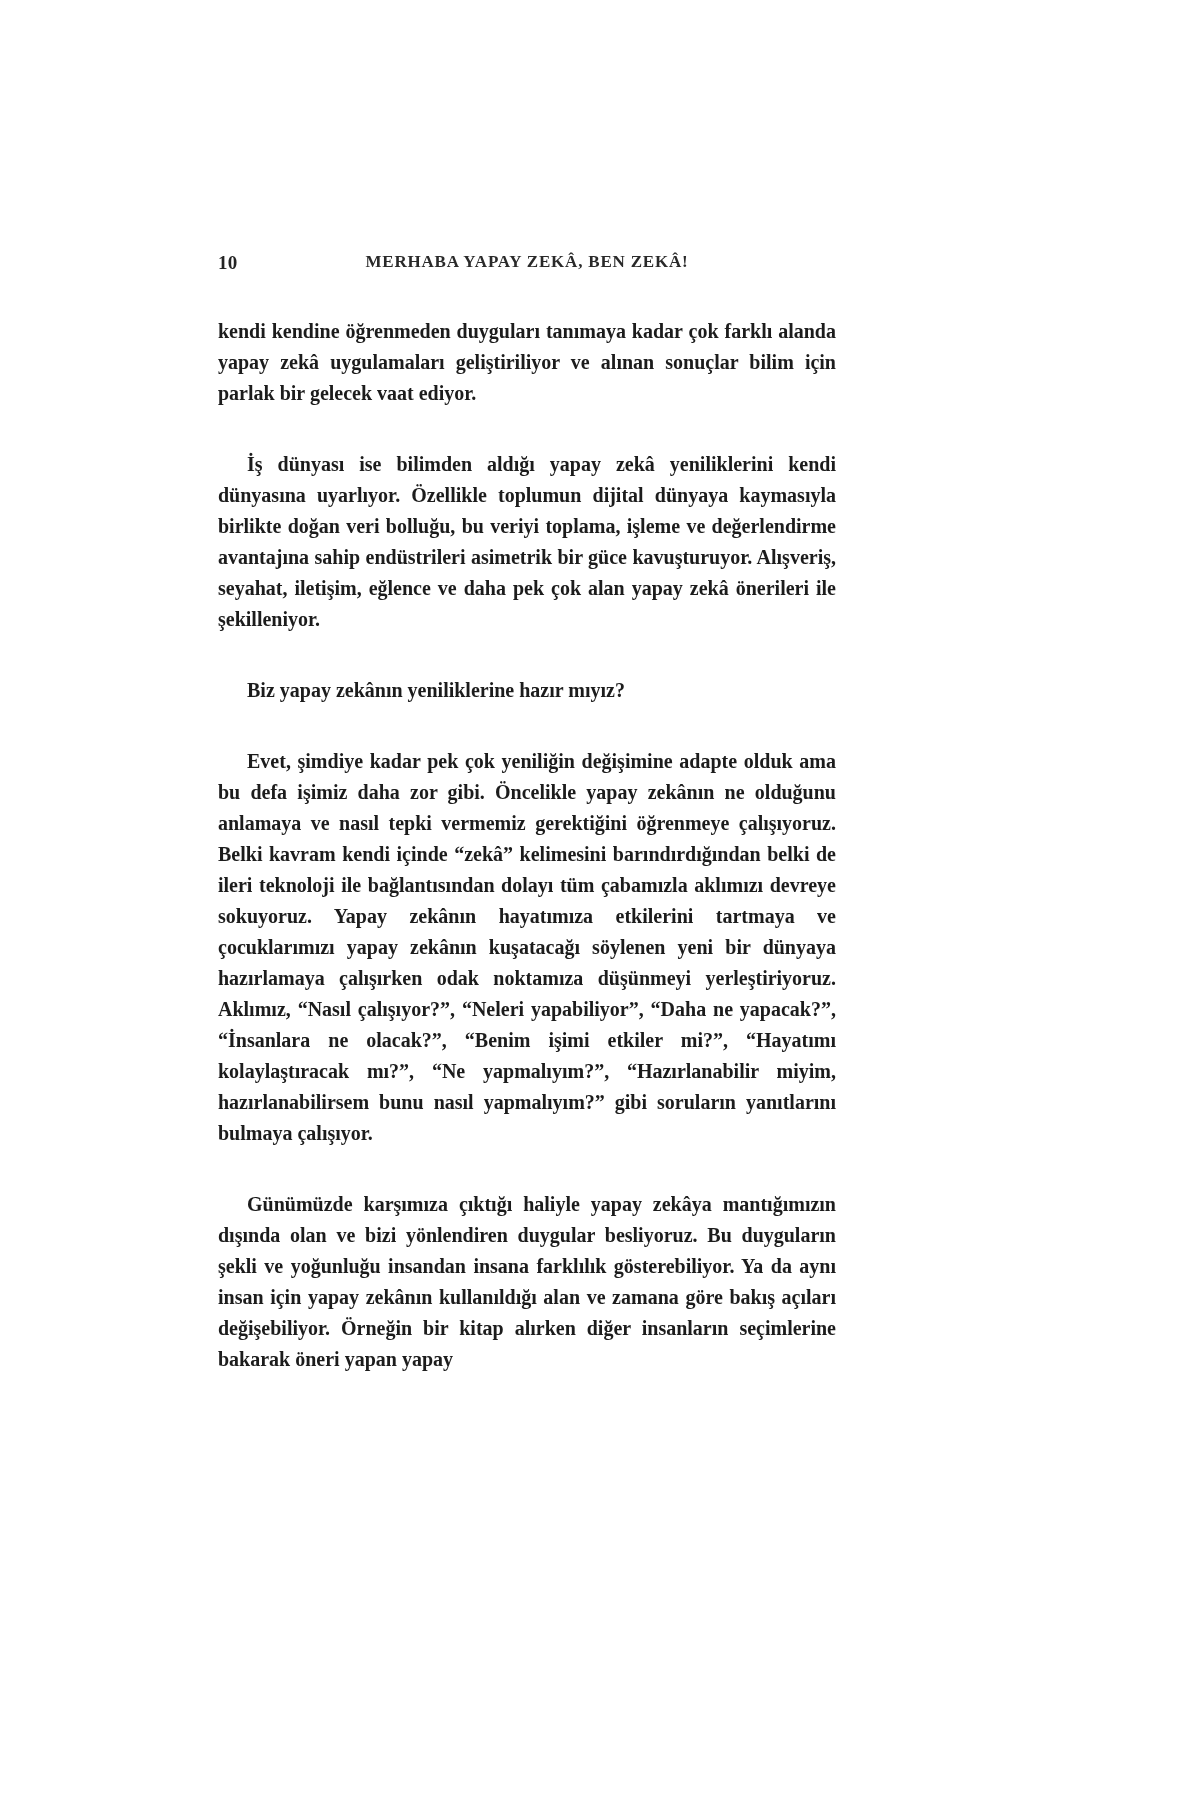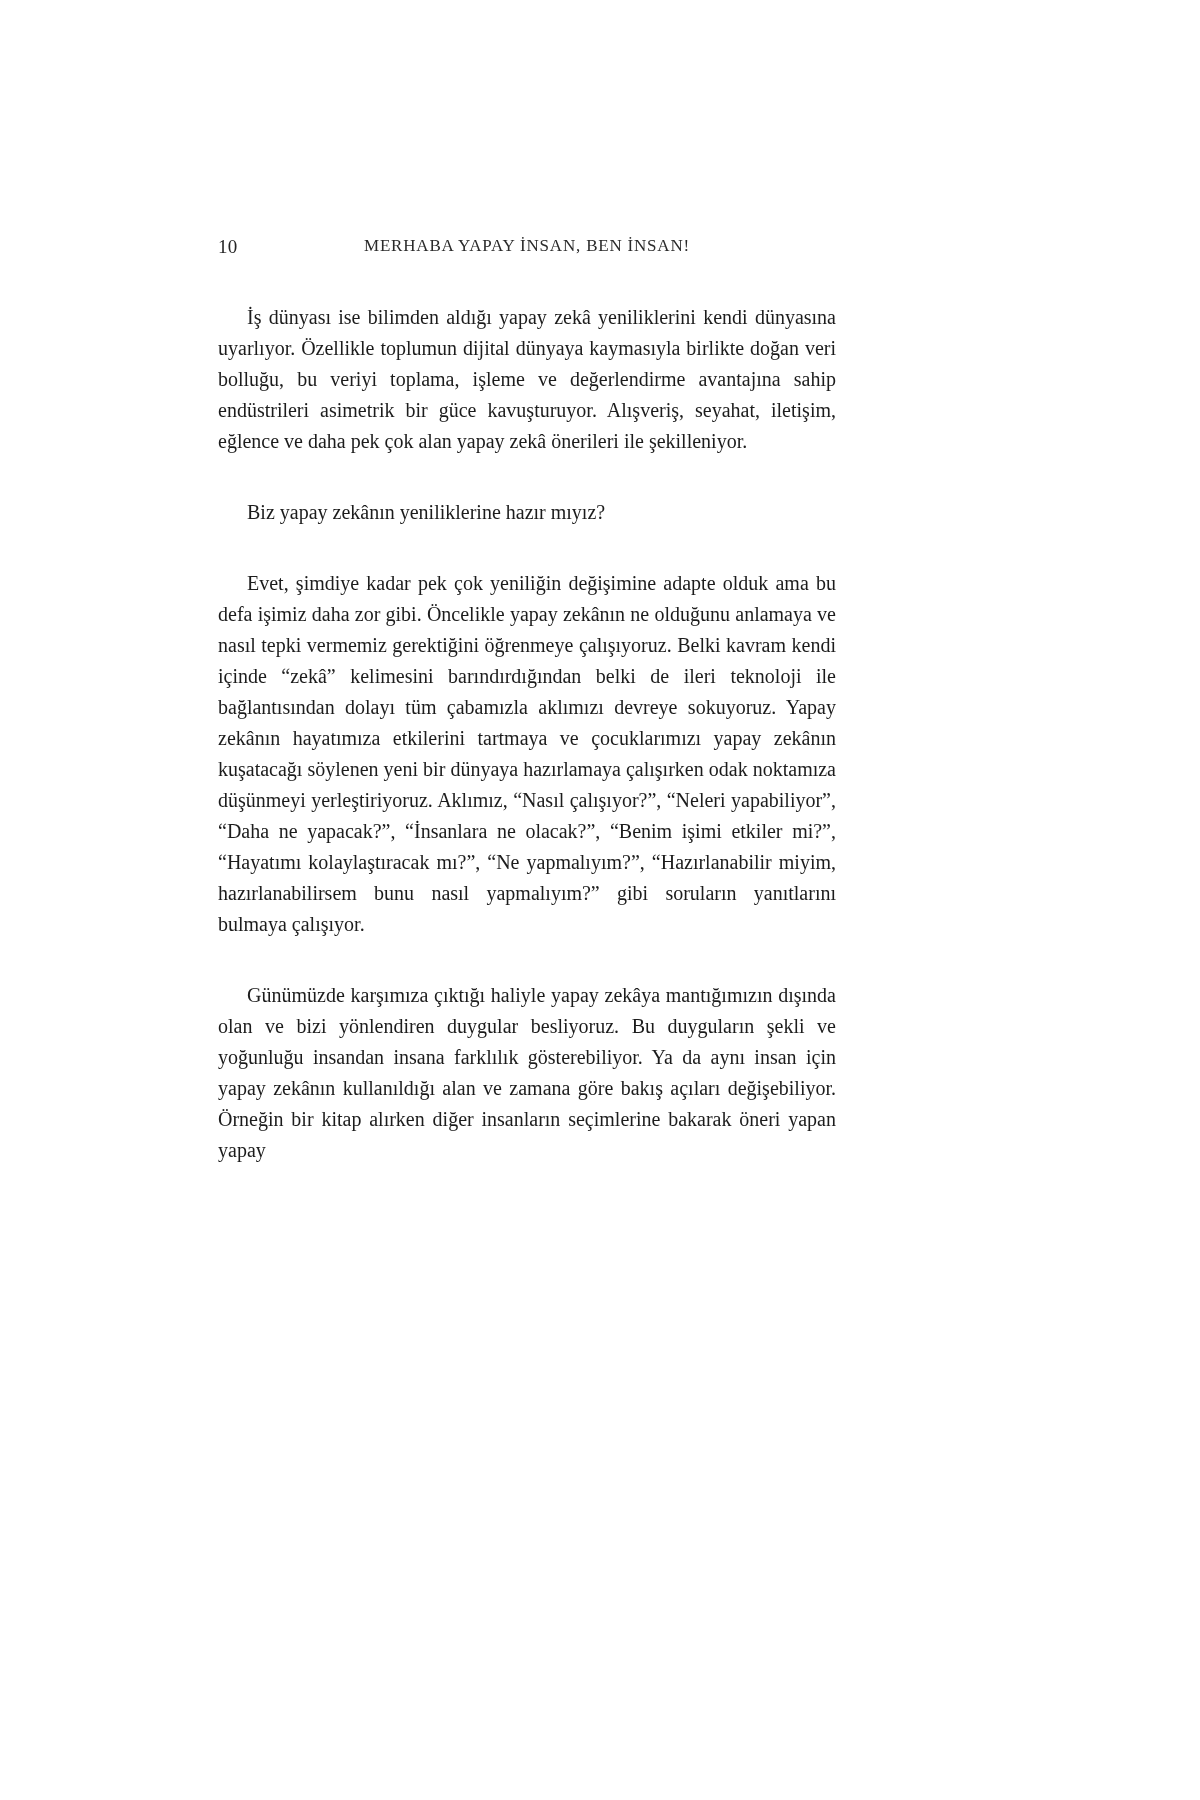--- a/index.html
+++ b/index.html
@@ -13,22 +13,23 @@
     height: 1800px;
     margin: 0 auto;
     background: #ffffff;
     overflow: hidden;
     font-family: "Liberation Serif", "DejaVu Serif", serif;
     color: #1c1c1c;
   }
   .text-block {
     position: absolute;
     left: 218px;
-    top: 236px;
+    top: 252px;
     width: 618px;
+    font-weight: bold;
   }
   .page-header {
     position: relative;
     height: 26px;
     margin-bottom: 38px;
   }
   .page-num {
     position: absolute;
     left: 0;
     top: 0;
@@ -61,24 +62,25 @@
   }
 </style>
 </head>
 <body>
 
 <div class="page">
   <div class="text-block">
 
     <div class="page-header">
       <span class="page-num">10</span>
-      <span class="running-head">MERHABA YAPAY İNSAN, BEN İNSAN!</span>
+      <span class="running-head">MERHABA YAPAY ZEKÂ, BEN ZEKÂ!</span>
     </div>
 
     <div class="body-text" lang="tr">
+      <p class="no-indent">kendi kendine öğrenmeden duyguları tanımaya kadar çok farklı alanda yapay zekâ uygulamaları geliştiriliyor ve alınan sonuçlar bilim için parlak bir gelecek vaat ediyor.</p>
       <p class="indent">İş dünyası ise bilimden aldığı yapay zekâ yeniliklerini kendi dünyasına uyarlıyor. Özellikle toplumun dijital dünyaya kaymasıyla birlikte doğan veri bolluğu, bu veriyi toplama, işleme ve değerlendirme avantajına sahip endüstrileri asimetrik bir güce kavuşturuyor. Alışveriş, seyahat, iletişim, eğlence ve daha pek çok alan yapay zekâ önerileri ile şekilleniyor.</p>
       <p class="indent">Biz yapay zekânın yeniliklerine hazır mıyız?</p>
       <p class="indent">Evet, şimdiye kadar pek çok yeniliğin değişimine adapte olduk ama bu defa işimiz daha zor gibi. Öncelikle yapay zekânın ne olduğunu anlamaya ve nasıl tepki vermemiz gerektiğini öğrenmeye çalışıyoruz. Belki kavram kendi içinde “zekâ” kelimesini barındırdığından belki de ileri teknoloji ile bağlantısından dolayı tüm çabamızla aklımızı devreye sokuyoruz. Yapay zekânın hayatımıza etkilerini tartmaya ve çocuklarımızı yapay zekânın kuşatacağı söylenen yeni bir dünyaya hazırlamaya çalışırken odak noktamıza düşünmeyi yerleştiriyoruz. Aklımız, “Nasıl çalışıyor?”, “Neleri yapabiliyor”, “Daha ne yapacak?”, “İnsanlara ne olacak?”, “Benim işimi etkiler mi?”, “Hayatımı kolaylaştıracak mı?”, “Ne yapmalıyım?”, “Hazırlanabilir miyim, hazırlanabilirsem bunu nasıl yapmalıyım?” gibi soruların yanıtlarını bulmaya çalışıyor.</p>
       <p class="indent">Günümüzde karşımıza çıktığı haliyle yapay zekâya mantığımızın dışında olan ve bizi yönlendiren duygular besliyoruz. Bu duyguların şekli ve yoğunluğu insandan insana farklılık gösterebiliyor. Ya da aynı insan için yapay zekânın kullanıldığı alan ve zamana göre bakış açıları değişebiliyor. Örneğin bir kitap alırken diğer insanların seçimlerine bakarak öneri yapan yapay</p>
     </div>
 
   </div>
 </div>
 
 </body></html>

